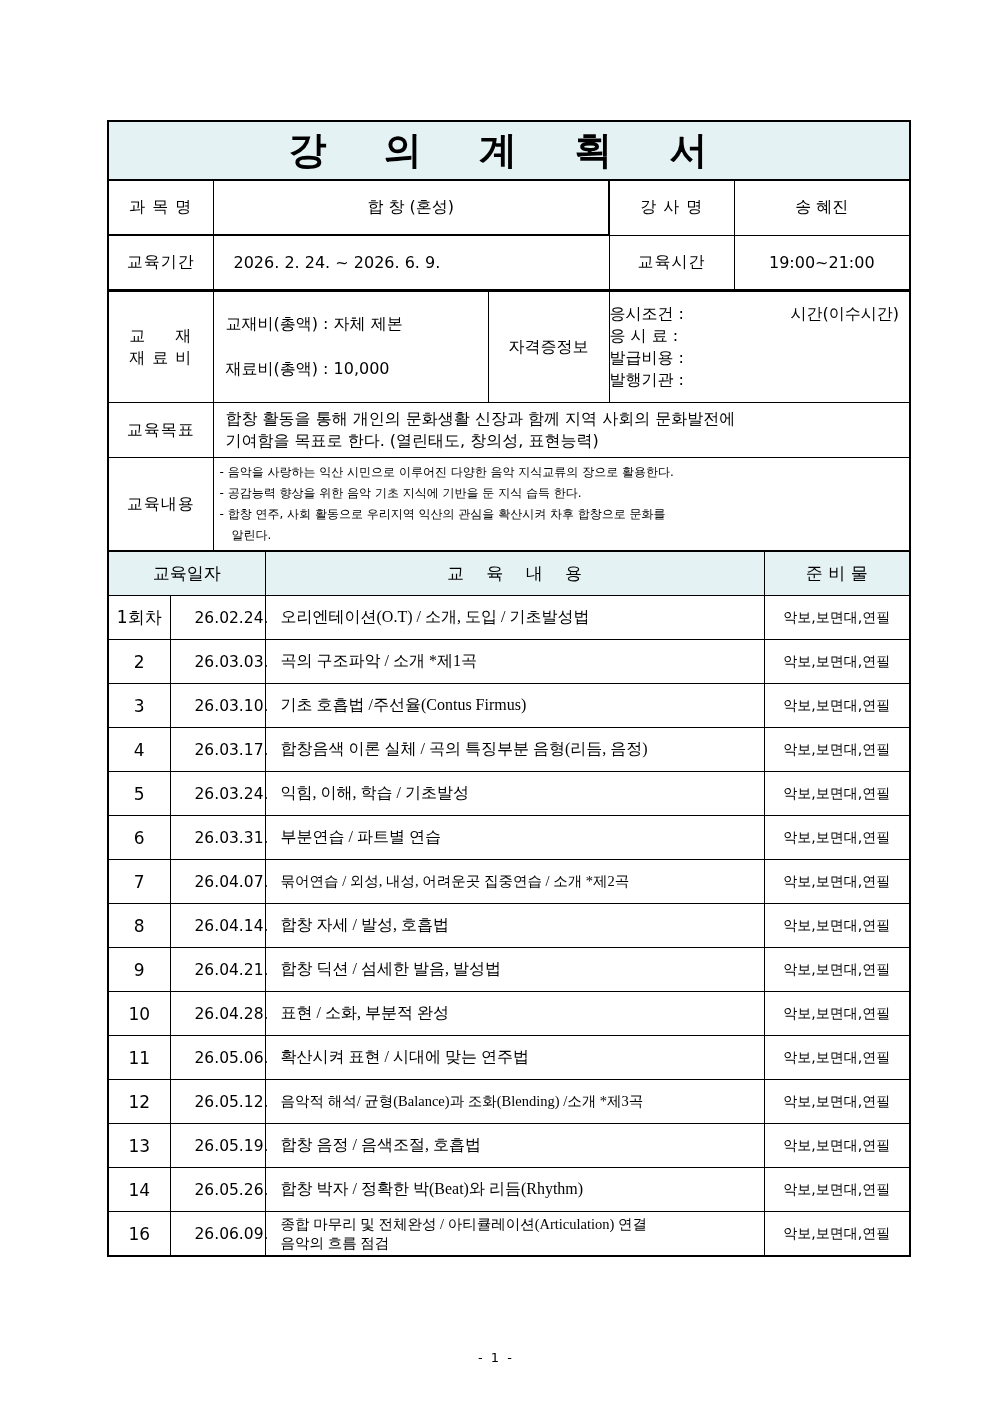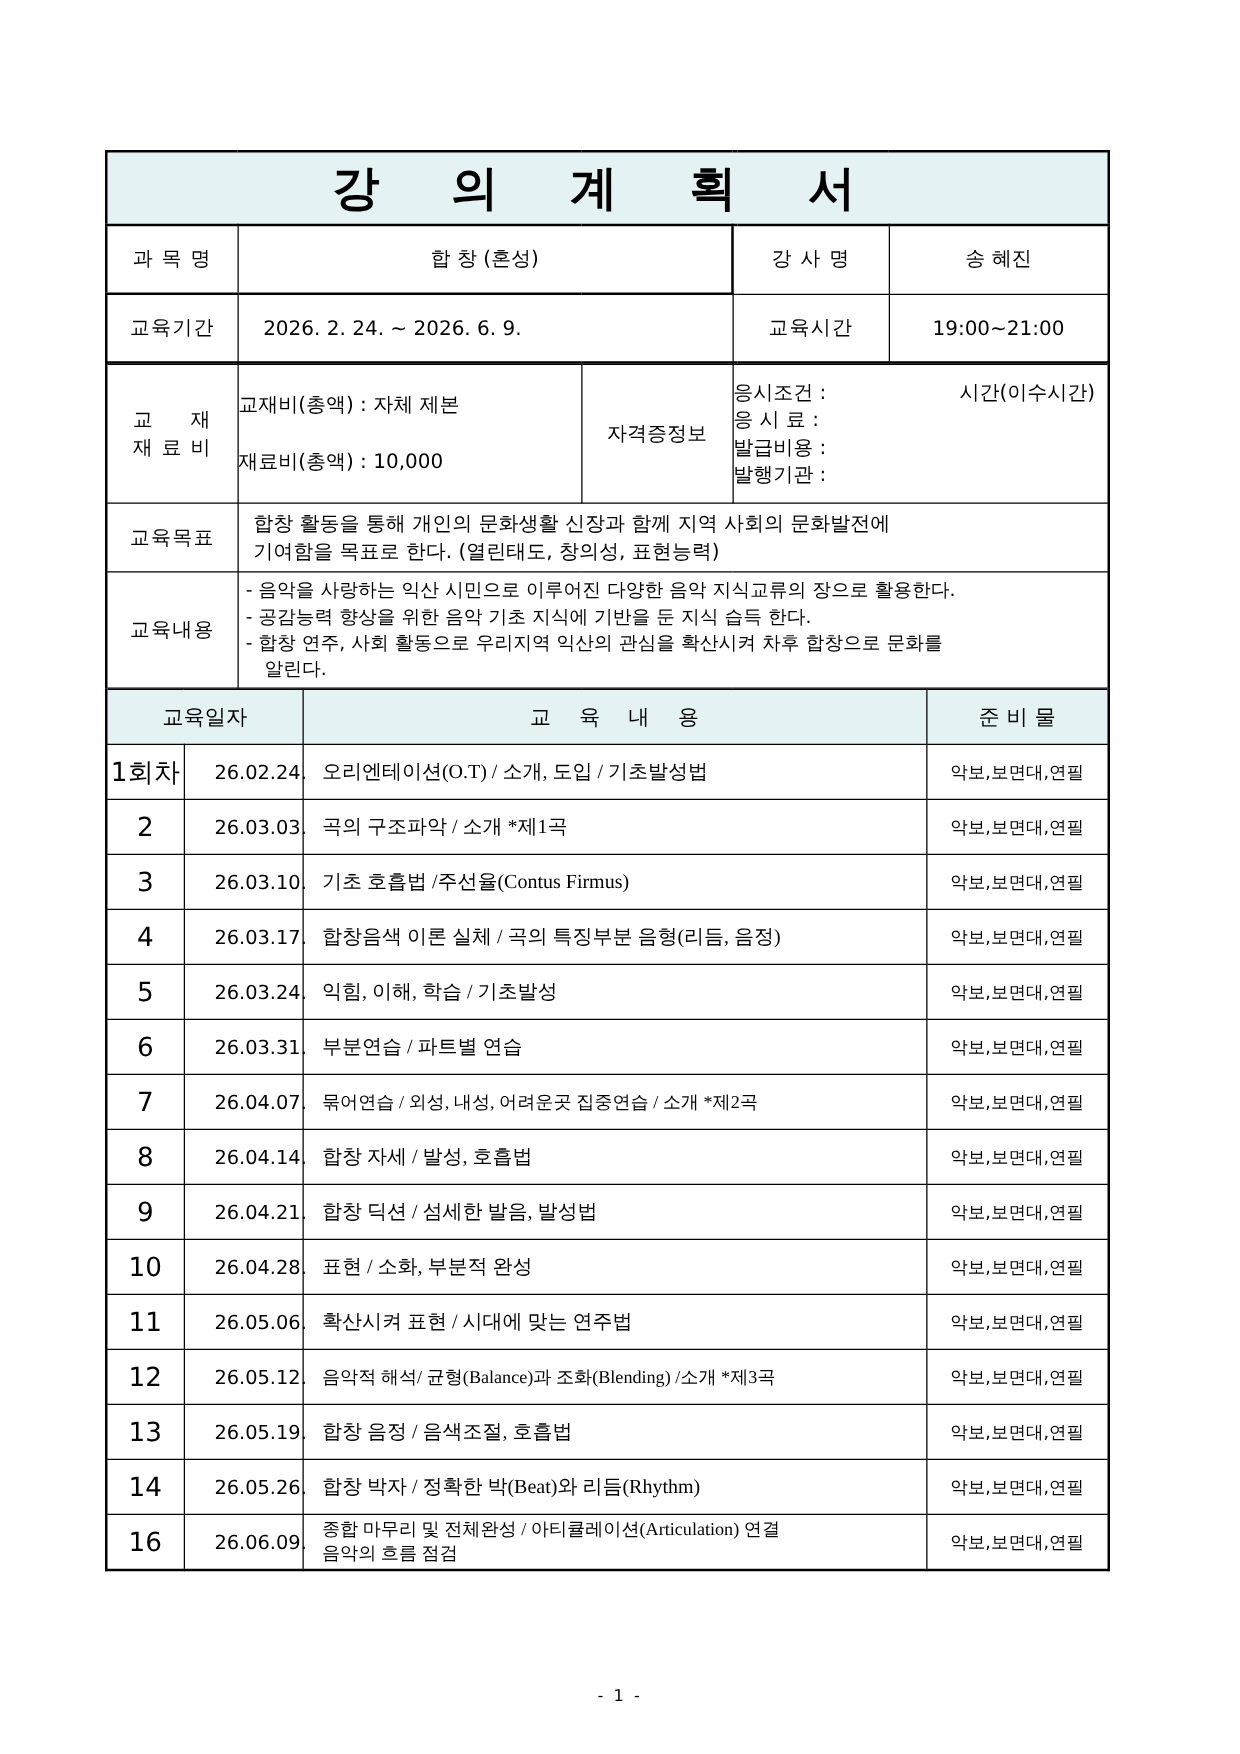--- a/index.html
+++ b/index.html
@@ -1,28 +1,28 @@
 <!DOCTYPE html>
 <html><head>
 <meta charset="utf-8">
 <style>
   html, body { margin:0; padding:0; background:#ffffff; }
   body { width:992px; height:1403px; position:relative; font-family:"DejaVu Sans", sans-serif; color:#000; }
-  .page { position:absolute; left:84px; top:120px; width:802px; }
+  .page { position:absolute; left:107px; top:120px; width:802px; }
   table { border-collapse:collapse; width:802px; table-layout:fixed; }
   td { border:1px solid #000; padding:0; font-size:16px; vertical-align:middle; }
   .outer { border:2px solid #000; }
   .title-cell { background:#e4f2f4; height:57px; text-align:center; font-size:38px; font-weight:bold; letter-spacing:22px; border-bottom:2px solid #000; }
   .lbl { text-align:center; letter-spacing:1px; }
   .center { text-align:center; }
   .hdr { background:#e4f2f4; text-align:center; font-size:17px; height:41px; }
   .lines div { line-height:22px; }
-  .content-list { font-size:15px; line-height:21px; padding:2px 6px; }
+  .content-list { font-size:12px; line-height:21px; padding:2px 6px; }
   .sched td { height:43px; }
-  .sched .no { text-align:center; font-size:21px; }
+  .sched .no { text-align:center; font-size:17px; }
   .sched .date { text-align:center; font-size:15.5px;padding-left:24px; }
   .sched .desc { padding-left:15px; font-size:16px;font-family:Liberation Serif, serif; }
   .sched .desc.small { font-size:14.5px; }
   .sched .mat { text-align:center; font-size:14px; }
   .footer { position:absolute; top:1350px; left:0; width:992px; text-align:center; font-size:13px; letter-spacing:2px; }
   .thick-bottom { border-bottom:2px solid #000; }
   .thick-right { border-right:2px solid #000; }
 </style>
 </head>
 <body>
@@ -62,21 +62,21 @@
         <col style="width:275px">
         <col style="width:121px">
         <col style="width:301px">
     </colgroup>
     <tbody>
         <tr style="height:111px">
       <td class="lbl lines">
         <div>교 　 재</div>
         <div>재 료 비</div>
       </td>
-      <td style="">
+      <td style="padding-left:12px">
         <div style="margin-bottom:24px">교재비(총액) : 자체 제본</div>
         <div>재료비(총액) : 10,000</div>
       </td>
       <td class="center">자격증정보</td>
       <td style="" class="lines">
         <div style="display:flex;justify-content:space-between;padding-right:10px">
           <span>응시조건 :</span>
           <span>시간(이수시간)</span>
         </div>
         <div>응 시 료 :</div>

